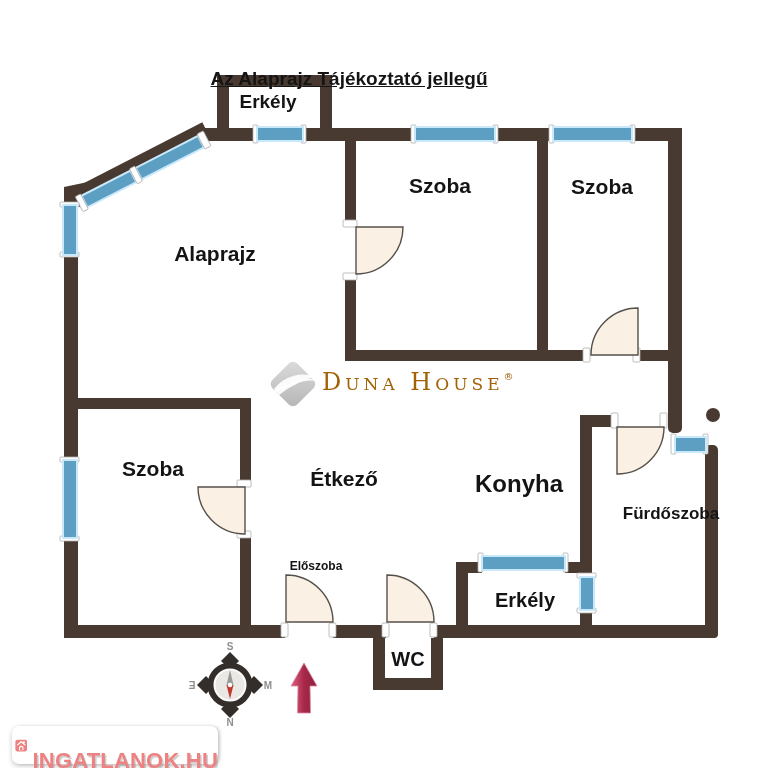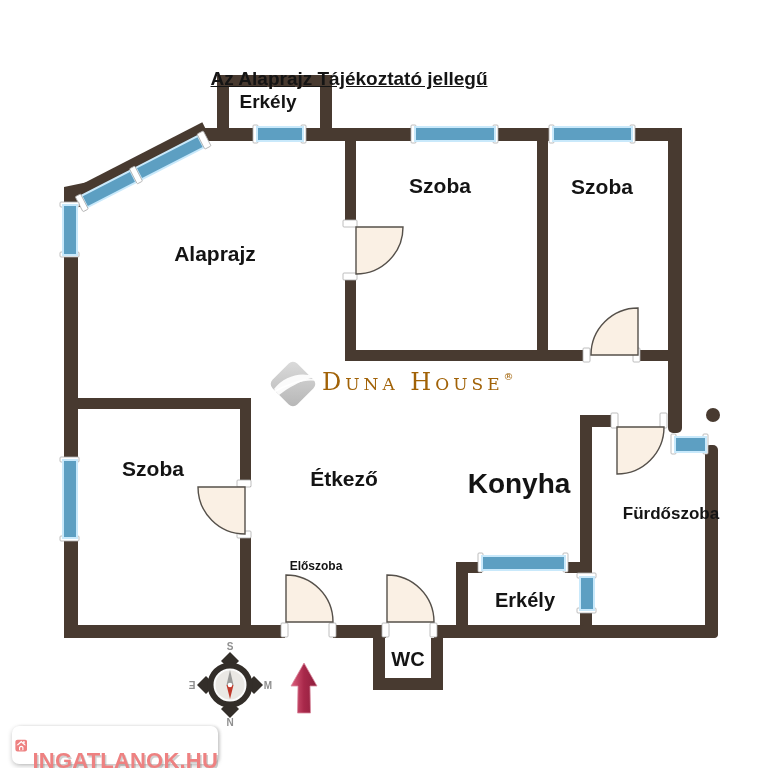--- a/index.html
+++ b/index.html
@@ -10,21 +10,21 @@
   
   .lbl{position:absolute;transform:translate(-50%,-50%);font-weight:700;color:#141414;
        white-space:nowrap;letter-spacing:0;}
   #t-title{left:349px;top:79px;font-size:19px;text-decoration:underline;}
   #t-erkely-top{left:268px;top:102px;font-size:19px;}
   #t-szoba-mid{left:440px;top:186px;font-size:21px;}
   #t-szoba-right{left:602px;top:187px;font-size:21px;}
   #t-nappali{left:215px;top:254px;font-size:21px;}
   #t-szoba-left{left:153px;top:469px;font-size:21px;}
   #t-etkezo{left:344px;top:479px;font-size:21px;}
-  #t-konyha{left:519px;top:484px;font-size:28px;}
+  #t-konyha{left:519px;top:484px;font-size:24px;}
   #t-furdoszoba{left:651px;top:514px;font-size:17px;padding-left:40px;}
   #t-eloszoba{left:316px;top:566px;font-size:12px;}
   #t-erkely-bottom{left:525px;top:600px;font-size:20px;}
   #t-wc{left:408px;top:659px;font-size:20px;}
 
   
   .watermark-text{position:absolute;left:322px;top:382px;transform:translate(0,-50%);
       font-family:"DejaVu Serif",serif;font-variant:small-caps;font-size:24px;
       letter-spacing:4px;color:#a16207;font-weight:400;white-space:nowrap;}
   .watermark-text sup{font-size:10px;vertical-align:10px;letter-spacing:0;}

